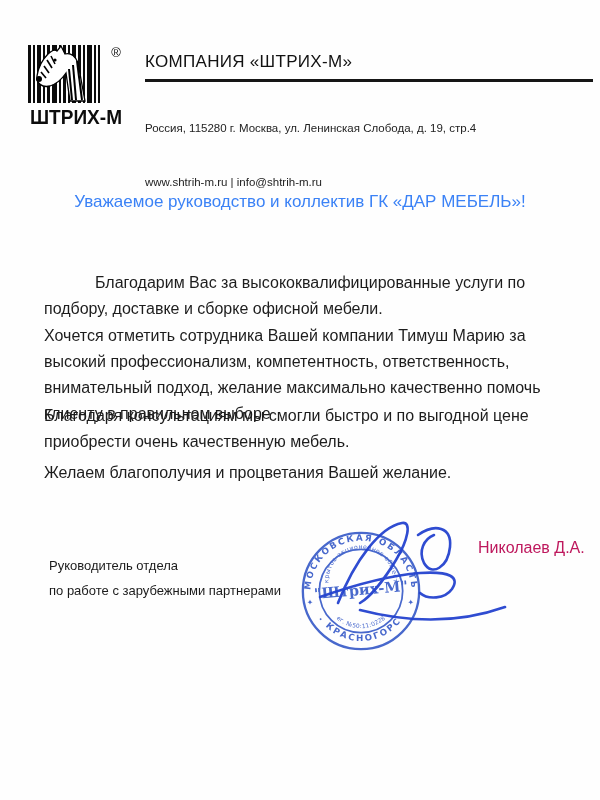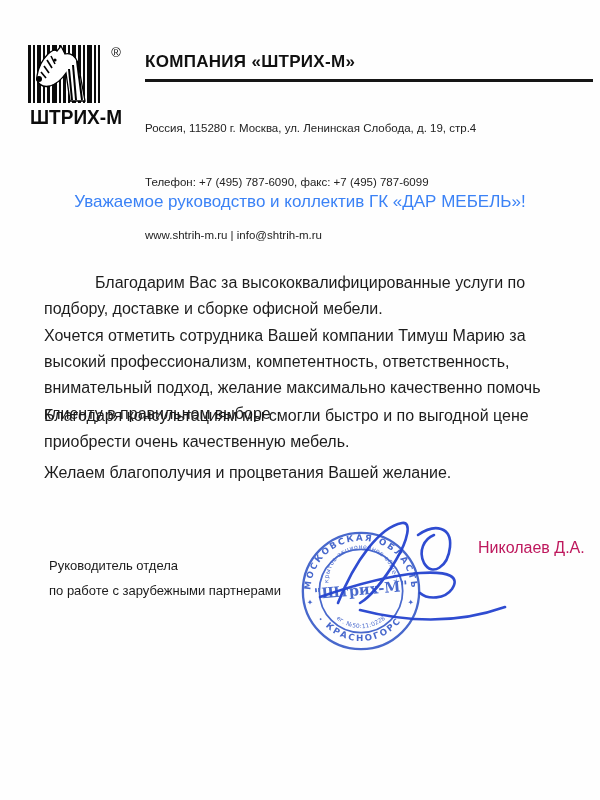--- a/index.html
+++ b/index.html
@@ -4,21 +4,21 @@
 <style>
   html,body{margin:0;padding:0;background:#e8e8e8;}
   .page{
     position:relative;width:600px;height:800px;margin:0 auto;
     background:#fefefe;overflow:hidden;
     font-family:"Liberation Sans",sans-serif;color:#1d1d1d;
   }
   
   .logo{position:absolute;left:28px;top:43px;width:100px;height:86px;}
   .lh-text{position:absolute;left:145px;top:52px;width:448px;}
-  .company-name{font-size:17px;font-weight:bold;color:#111;letter-spacing:.3px;}
+  .company-name{font-size:17px;font-weight:normal;color:#111;letter-spacing:.3px;}
   .lh-rule{height:3px;background:#161616;margin-top:7px;margin-bottom:7px;width:100%;}
   .lh-line{font-size:11.5px;line-height:13.5px;color:#222;margin-top:40px;}
   
   .salutation{
     position:absolute;top:192px;left:0;width:100%;text-align:center;
     font-size:17px;color:#3b82f6;
   }
   .body-par{
     position:absolute;left:32px;width:541px;margin:12px;
     font-size:16px;line-height:26px;color:#1d1d1d;
@@ -82,21 +82,20 @@
       </g>
     </g>
     <text x="88" y="14" text-anchor="middle" font-size="13" fill="#0c0c0c">®</text>
     <text x="2" y="81" font-size="20" font-weight="bold" fill="#0c0c0c" textLength="92" lengthAdjust="spacingAndGlyphs">ШТРИХ-М</text>
   </svg>
 
   <div class="lh-text">
     <div class="company-name">КОМПАНИЯ «ШТРИХ-М»</div>
     <div class="lh-rule"></div>
     <div class="lh-line">Россия, 115280 г. Москва, ул. Ленинская Слобода, д. 19, стр.4</div>
-    <div class="lh-line">Телефон: +7 (495) 787-6090, факс: +7 (495) 787-6099</div>
     <div class="lh-line">www.shtrih-m.ru | info@shtrih-m.ru</div>
   </div>
 
   <div class="salutation">Уважаемое руководство и коллектив ГК «ДАР МЕБЕЛЬ»!</div>
 
   <p class="body-par p1">Благодарим Вас за высококвалифицированные услуги по подбору, доставке и сборке офисной мебели.</p>
   <p class="body-par p2">Хочется отметить сотрудника Вашей компании  Тимуш Марию за высокий профессионализм, компетентность, ответственность, внимательный подход, желание максимально качественно помочь клиенту в правильном выборе</p>
   <p class="body-par p3">Благодаря консультациям мы смогли быстро и по выгодной цене приобрести очень качественную мебель.</p>
   <p class="body-par p4">Желаем благополучия и процветания Вашей желание.</p>
 

